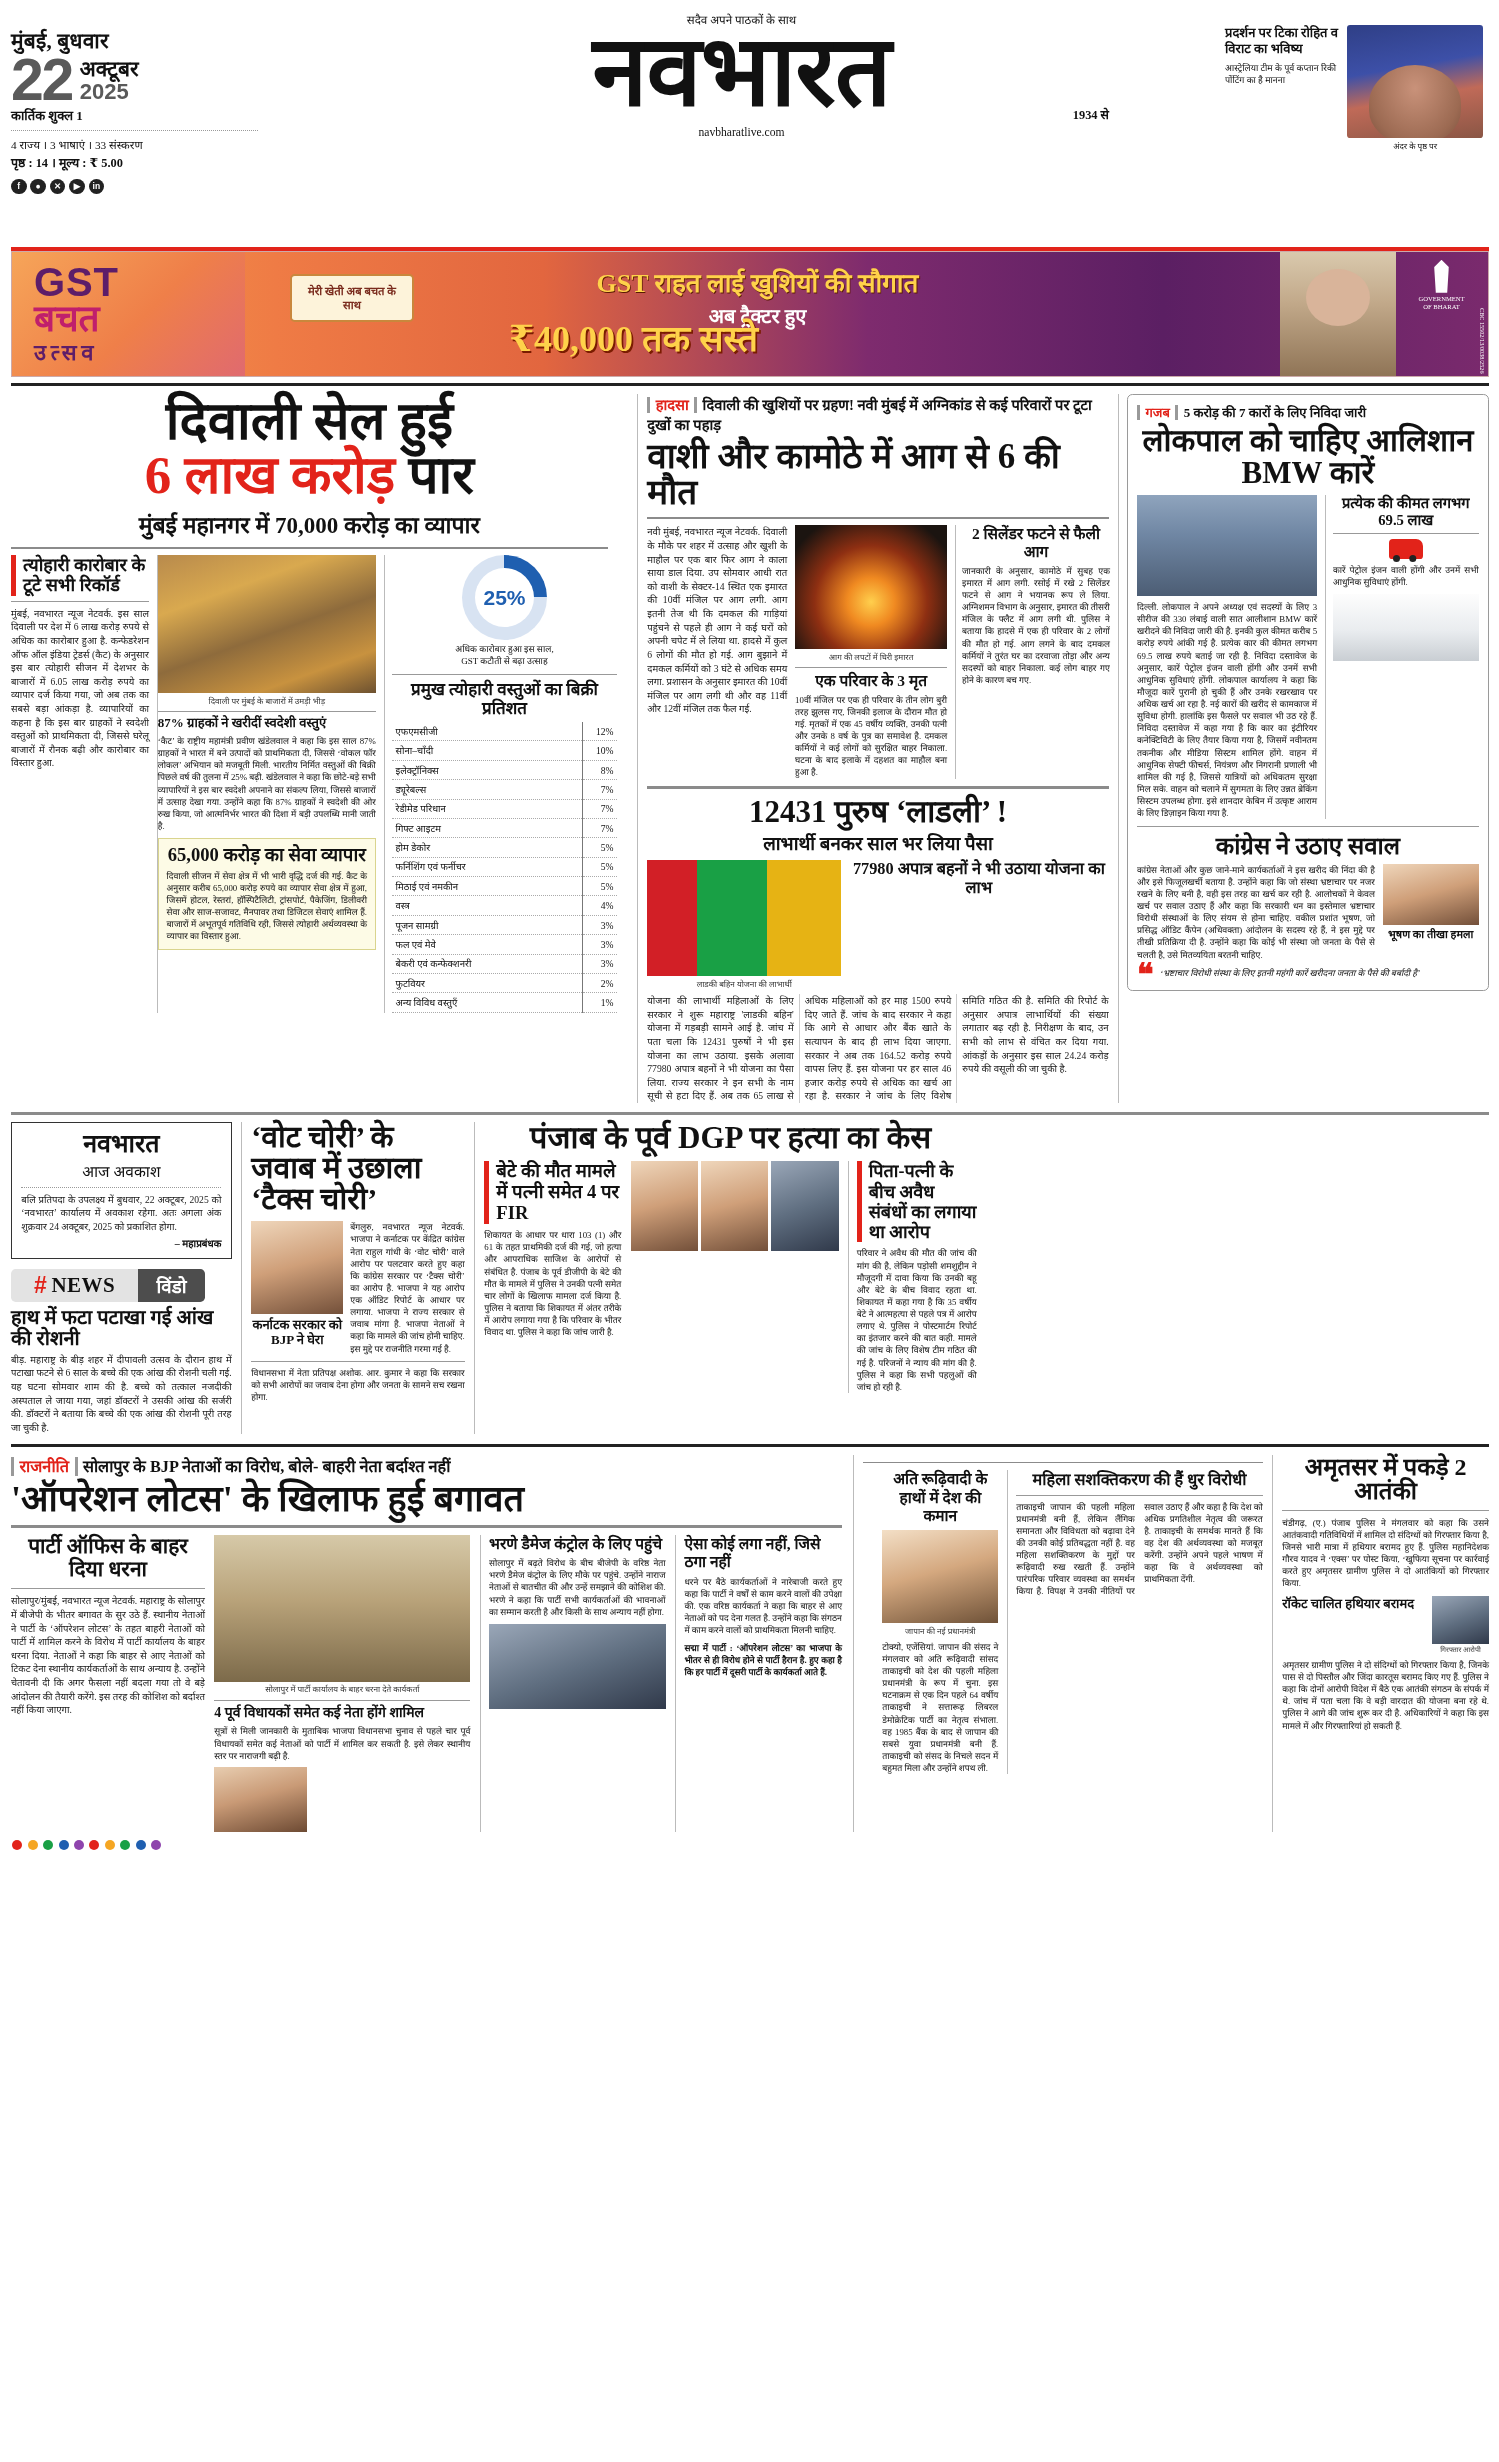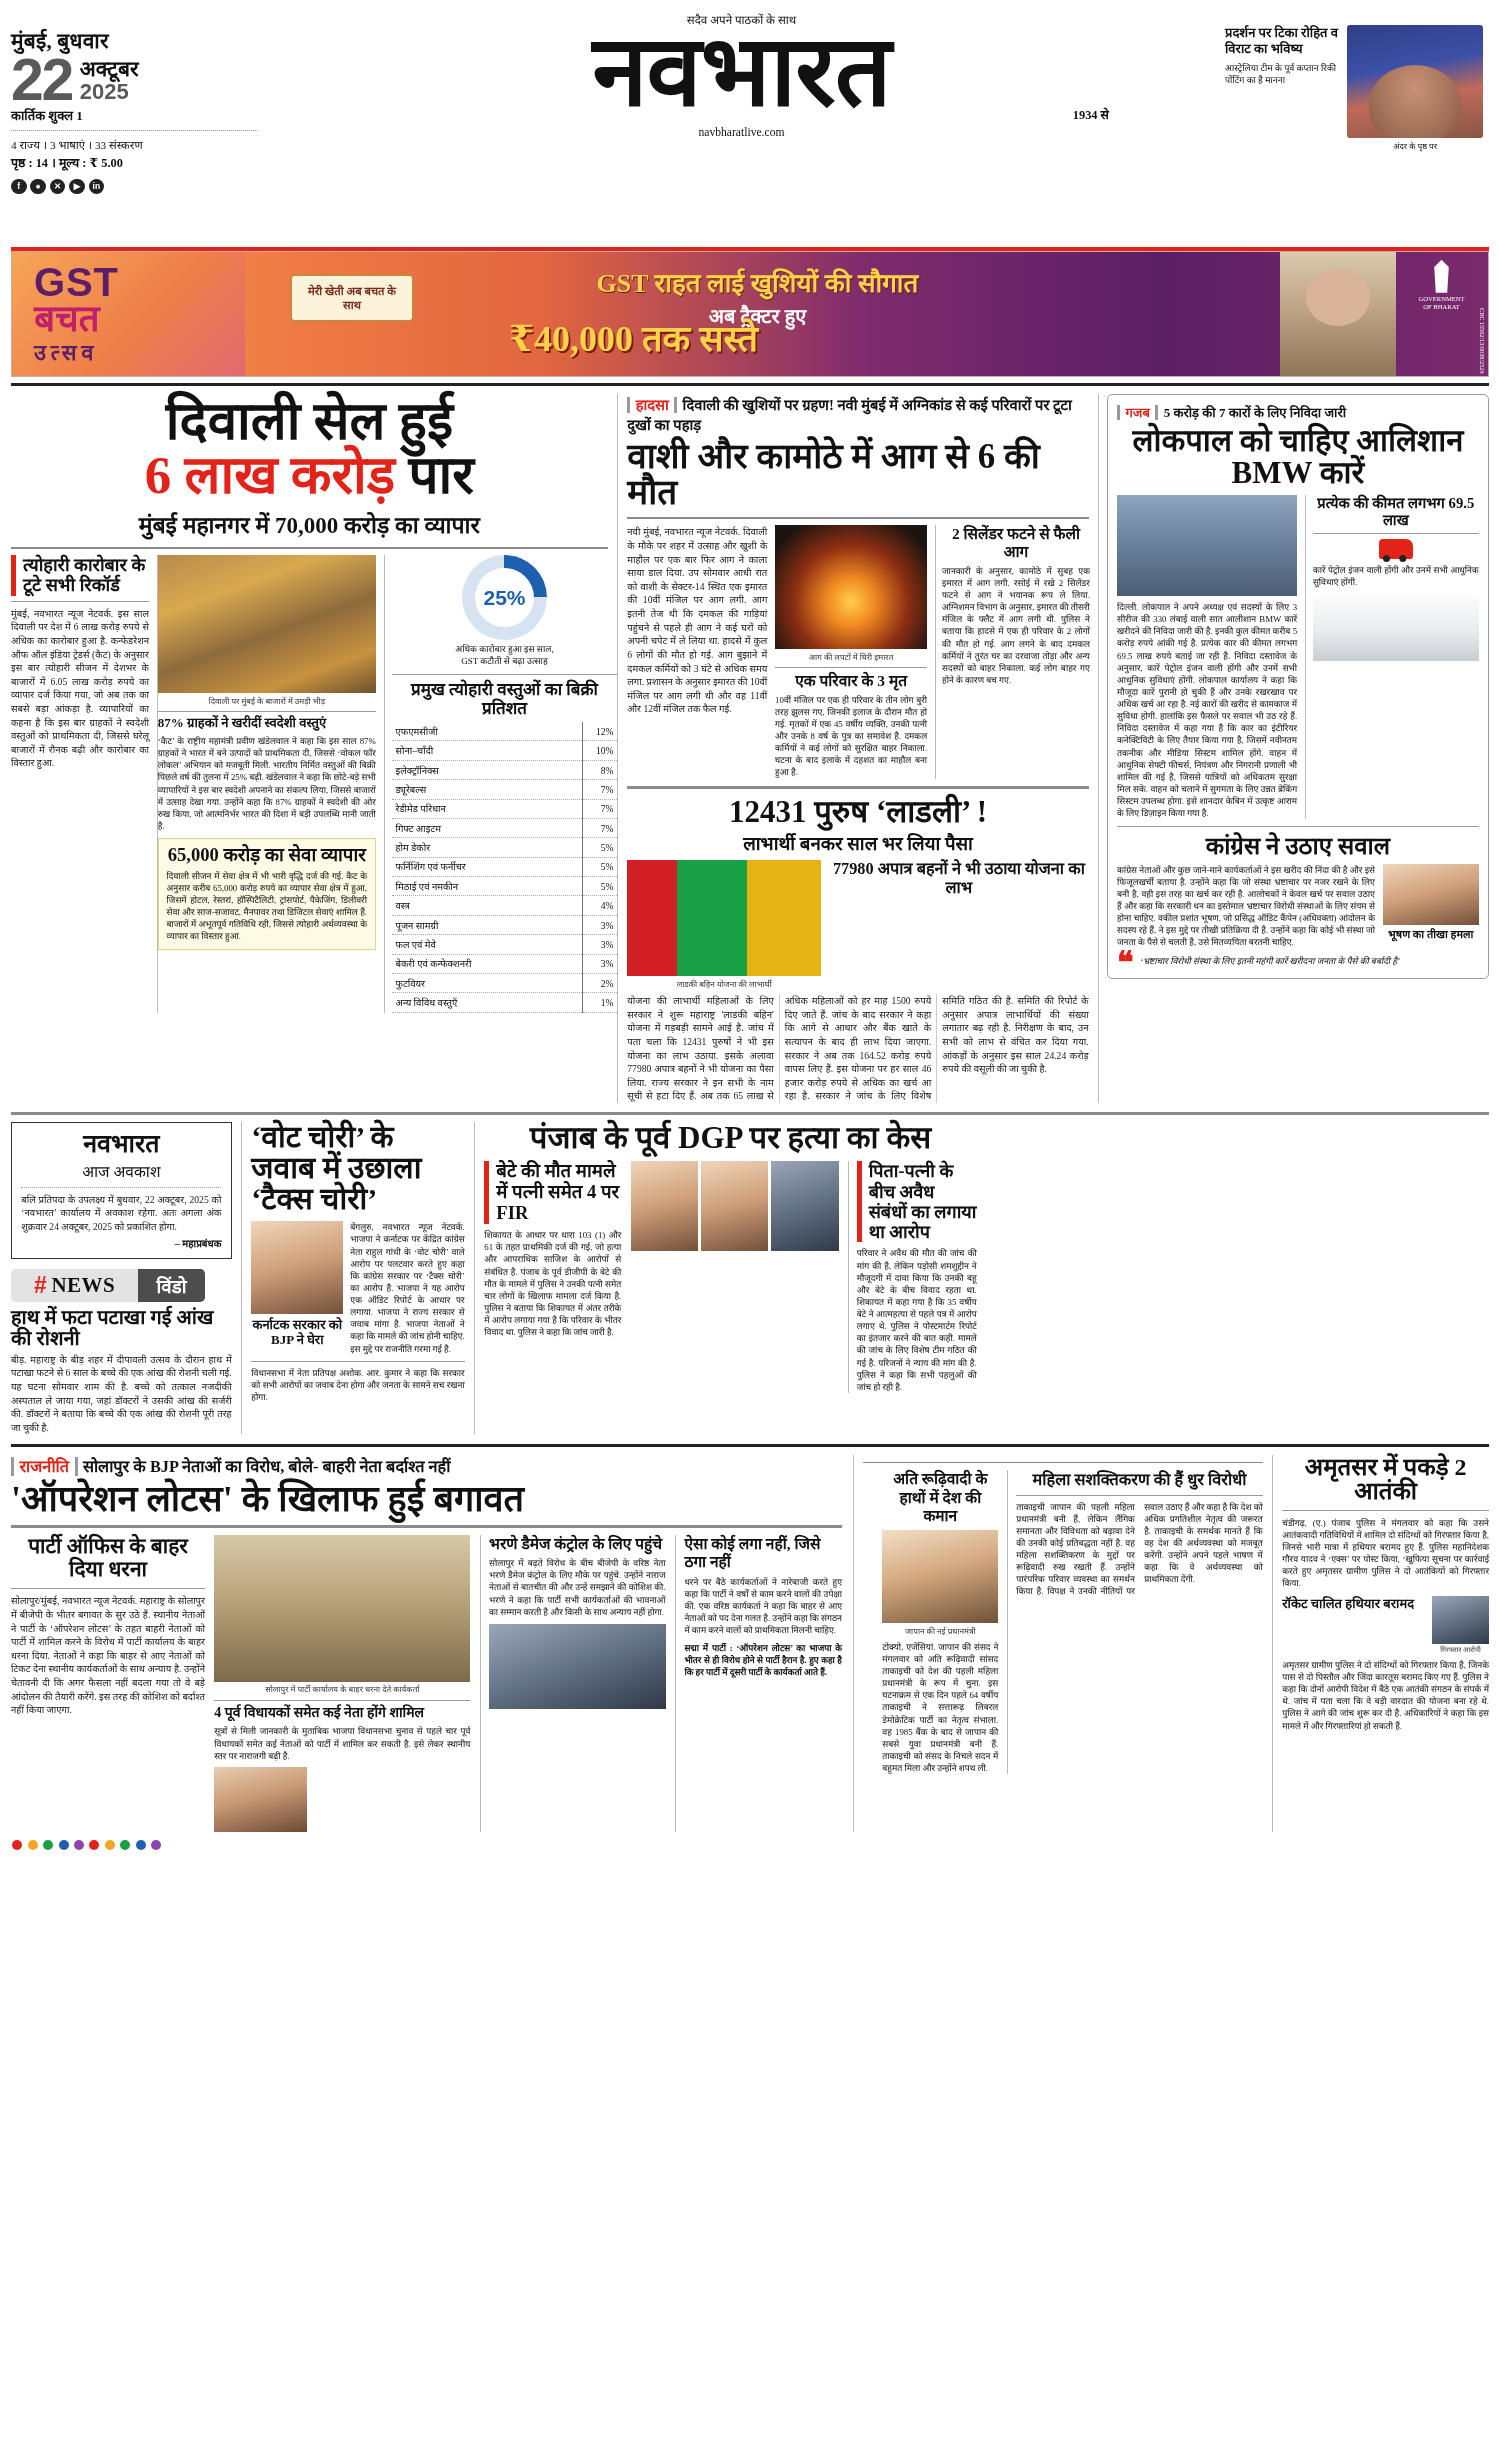--- a/index.html
+++ b/index.html
@@ -383,21 +383,21 @@
                   <td class="v">1%</td>
                 </tr>
               </tbody>
           </table>
         </div>
       </div>
     </div>
 
     <div style="flex:1; display:flex;">
 
-      <div style="width:481px; flex:none; padding:0 9.3px; border-left:0.8px solid #bbb;">
+      <div style="width:481px; flex:none; padding:0 9.3px; border-left:0.8px solid #bbb;margin-left:20px;">
         <div class="kicker">
           <span class="tag">हादसा</span><span>दिवाली की खुशियों पर ग्रहण! नवी मुंबई में अग्निकांड से कई परिवारों पर टूटा दुखों का पहाड़</span>
         </div>
         <div class="hl" style="font-size:35px; margin-top:4.7px;">वाशी और कामोठे में आग से 6 की मौत</div>
         <div class="hr-grey" style="margin:6.2px 0 6.2px;"></div>
         <div style="display:flex; gap:7.8px;">
           <div style="width:140px; flex:none;" class="body-text">नवी मुंबई, नवभारत न्यूज नेटवर्क. दिवाली के मौके पर शहर में उत्साह और खुशी के माहौल पर एक बार फिर आग ने काला साया डाल दिया. उप सोमवार आधी रात को वाशी के सेक्टर-14 स्थित एक इमारत की 10वीं मंजिल पर आग लगी. आग इतनी तेज थी कि दमकल की गाड़ियां पहुंचने से पहले ही आग ने कई घरों को अपनी चपेट में ले लिया था. हादसे में कुल 6 लोगों की मौत हो गई. आग बुझाने में दमकल कर्मियों को 3 घंटे से अधिक समय लगा. प्रशासन के अनुसार इमारत की 10वीं मंजिल पर आग लगी थी और वह 11वीं और 12वीं मंजिल तक फैल गई.</div>
           <div style="width:152px; flex:none;">
             <div class="photo fire" style="height:124px;"></div>
             <div class="caption">आग की लपटों में घिरी इमारत</div>

